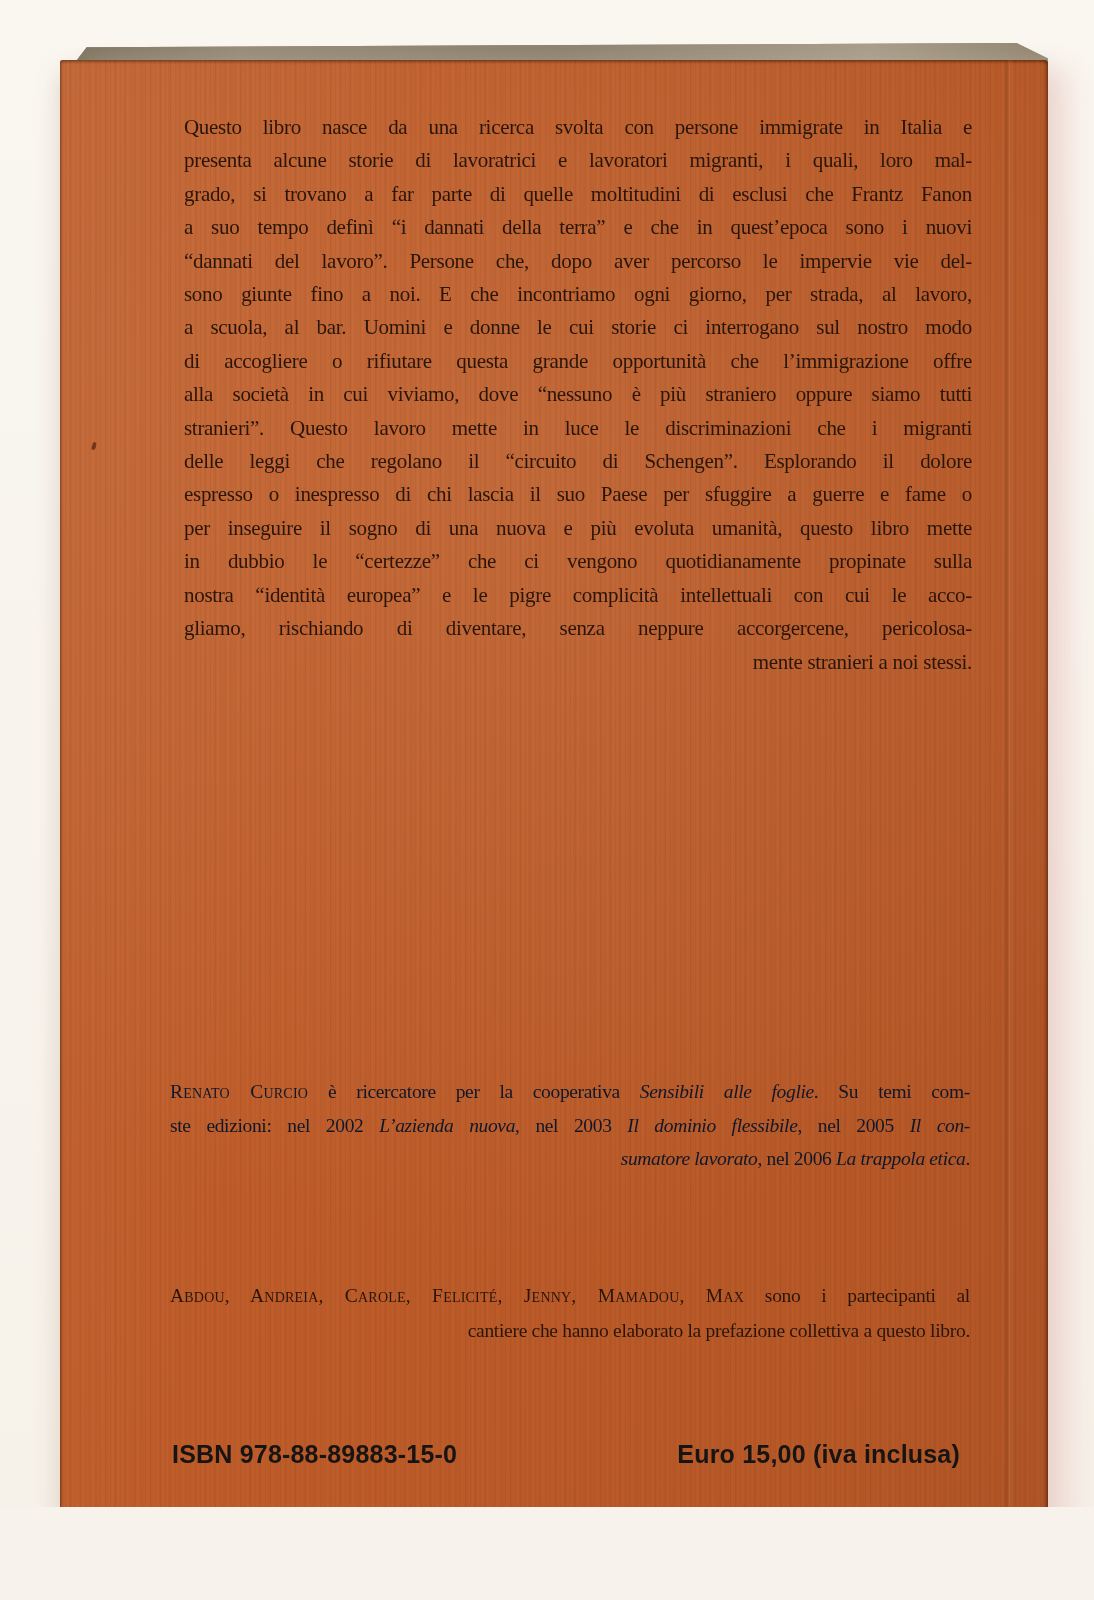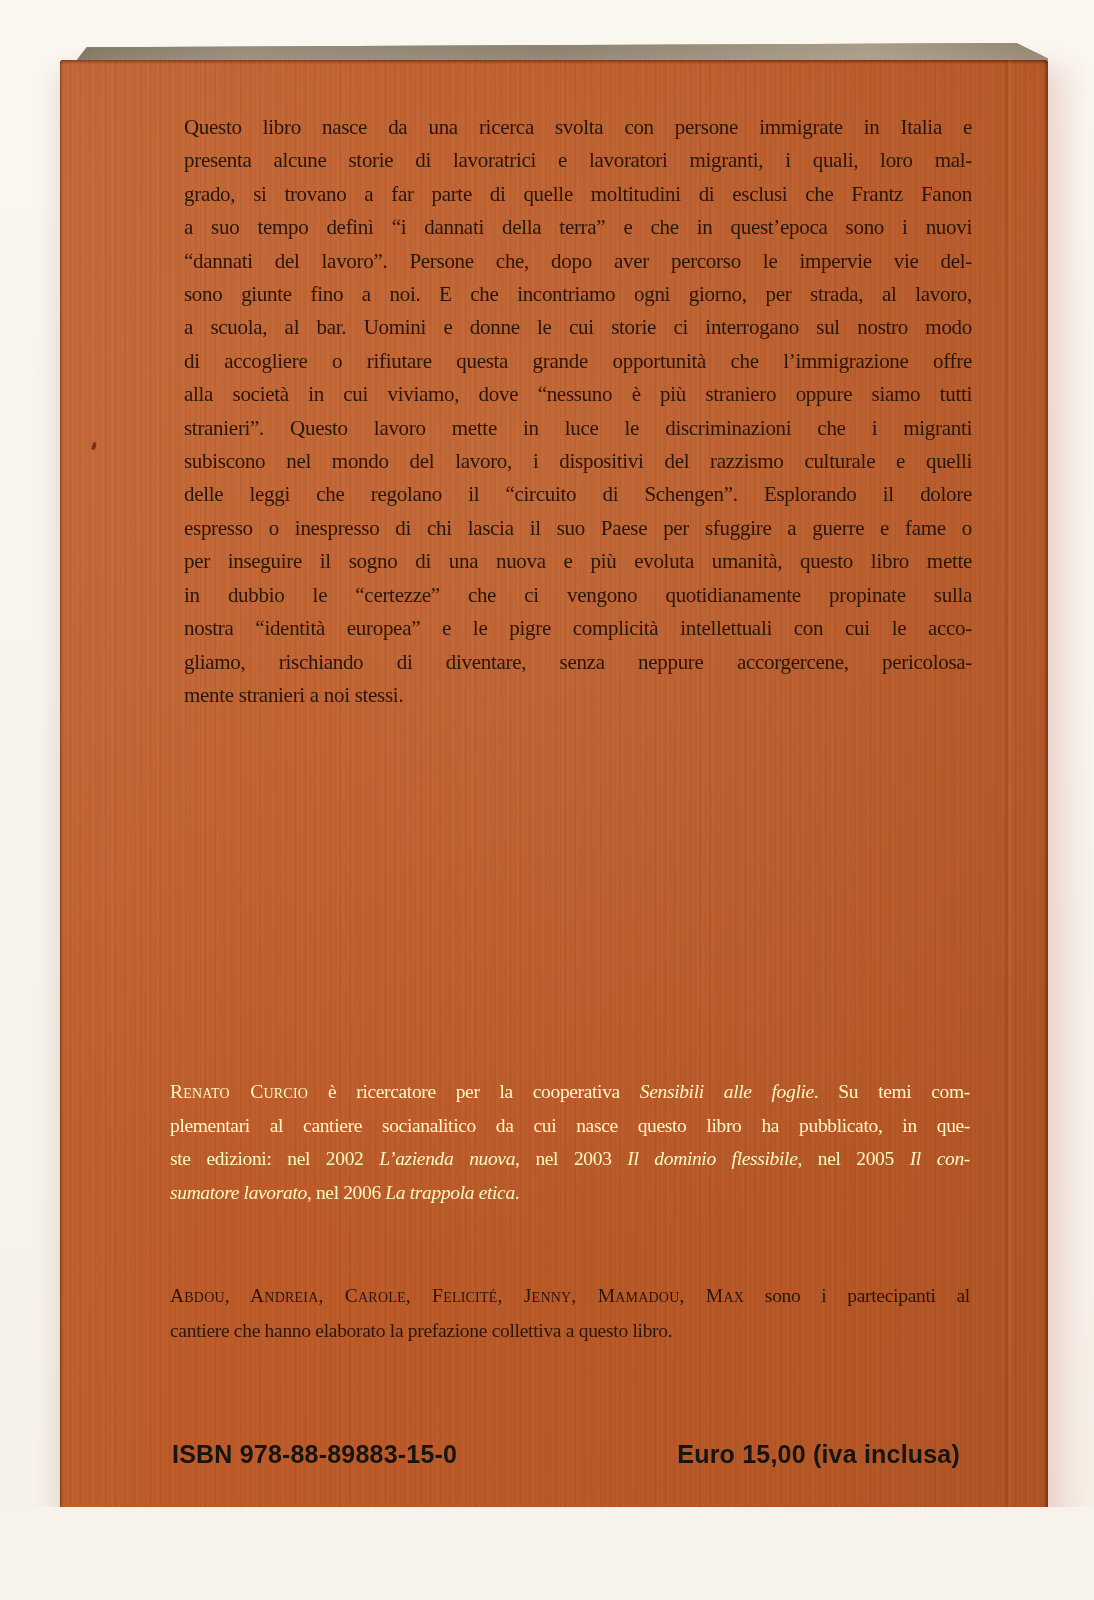--- a/index.html
+++ b/index.html
@@ -52,31 +52,31 @@
     opacity: 0.75;
   }
 
   .synopsis {
     position: absolute; left: 124px; top: 51px; width: 788px;
     color: #2a150a;
     font-size: 21px; line-height: 33.4px; letter-spacing: -0.3px;
   }
   .bio {
     position: absolute; left: 110px; top: 1015px; width: 800px;
-    color: #fef9c3;
+    color: #0f172a;
     font-size: 19.5px; line-height: 33.6px; letter-spacing: -0.35px;
   }
   .participants {
     position: absolute; left: 110px; top: 1194px; width: 800px;
     color: #2a150a;
     font-size: 19.5px; line-height: 35px; letter-spacing: -0.3px; margin-top: 24px;
   }
   .line { text-align: justify; text-justify: inter-word; white-space: nowrap; }
   .line.j { text-align: justify; text-align-last: justify; white-space: normal; }
-  .line:not(.j) { white-space: normal; text-align: left; }
+  .line:not(.j) { white-space: normal; text-align: right; }
   .italic { font-style: italic; }
   .smallcaps { font-variant: small-caps; letter-spacing: 0.2px; }
 
   .footer {
     position: absolute; left: 112px; top: 1380px; width: 788px;
     display: flex; justify-content: space-between; align-items: baseline;
     font-family: "Liberation Sans", sans-serif;
     font-weight: 700; font-size: 25px; color: #161514; letter-spacing: 0.2px;
   }
 </style>
@@ -97,33 +97,31 @@
         <div class="line j">Questo libro nasce da una ricerca svolta con persone immigrate in Italia e</div>
         <div class="line j">presenta alcune storie di lavoratrici e lavoratori migranti, i quali, loro mal-</div>
         <div class="line j">grado, si trovano a far parte di quelle moltitudini di esclusi che Frantz Fanon</div>
         <div class="line j">a suo tempo definì “i dannati della terra” e che in quest’epoca sono i nuovi</div>
         <div class="line j">“dannati del lavoro”. Persone che, dopo aver percorso le impervie vie del-</div>
         <div class="line j">sono giunte fino a noi. E che incontriamo ogni giorno, per strada, al lavoro,</div>
         <div class="line j">a scuola, al bar. Uomini e donne le cui storie ci interrogano sul nostro modo</div>
         <div class="line j">di accogliere o rifiutare questa grande opportunità che l’immigrazione offre</div>
         <div class="line j">alla società in cui viviamo, dove “nessuno è più straniero oppure siamo tutti</div>
         <div class="line j">stranieri”. Questo lavoro mette in luce le discriminazioni che i migranti</div>
-        <div class="line j">subiscono nel mondo del lavoro, i dispositivi del razzismo culturale e quelli</div>
         <div class="line j">delle leggi che regolano il “circuito di Schengen”. Esplorando il dolore</div>
         <div class="line j">espresso o inespresso di chi lascia il suo Paese per sfuggire a guerre e fame o</div>
         <div class="line j">per inseguire il sogno di una nuova e più evoluta umanità, questo libro mette</div>
         <div class="line j">in dubbio le “certezze” che ci vengono quotidianamente propinate sulla</div>
         <div class="line j">nostra “identità europea” e le pigre complicità intellettuali con cui le acco-</div>
         <div class="line j">gliamo, rischiando di diventare, senza neppure accorgercene, pericolosa-</div>
         <div class="line">mente stranieri a noi stessi.</div>
       </div>
 
       <div class="bio">
         <div class="line j"><span class="smallcaps">Renato Curcio</span><span> è ricercatore per la cooperativa </span><span class="italic">Sensibili alle foglie</span><span>. Su temi com-</span></div>
-        <div class="line j"><span>plementari al cantiere socianalitico da cui nasce questo libro ha pubblicato, in que-</span></div>
         <div class="line j"><span>ste edizioni: nel 2002 </span><span class="italic">L’azienda nuova</span><span>, nel 2003 </span><span class="italic">Il dominio flessibile</span><span>, nel 2005 </span><span class="italic">Il con-</span></div>
         <div class="line"><span class="italic">sumatore lavorato</span><span>, nel 2006 </span><span class="italic">La trappola etica</span><span>.</span></div>
       </div>
 
       <div class="participants">
         <div class="line j"><span class="smallcaps">Abdou, Andreia, Carole, Felicité, Jenny, Mamadou, Max</span><span> sono i partecipanti al</span></div>
         <div class="line"><span>cantiere che hanno elaborato la prefazione collettiva a questo libro.</span></div>
       </div>
 
       <div class="footer">

